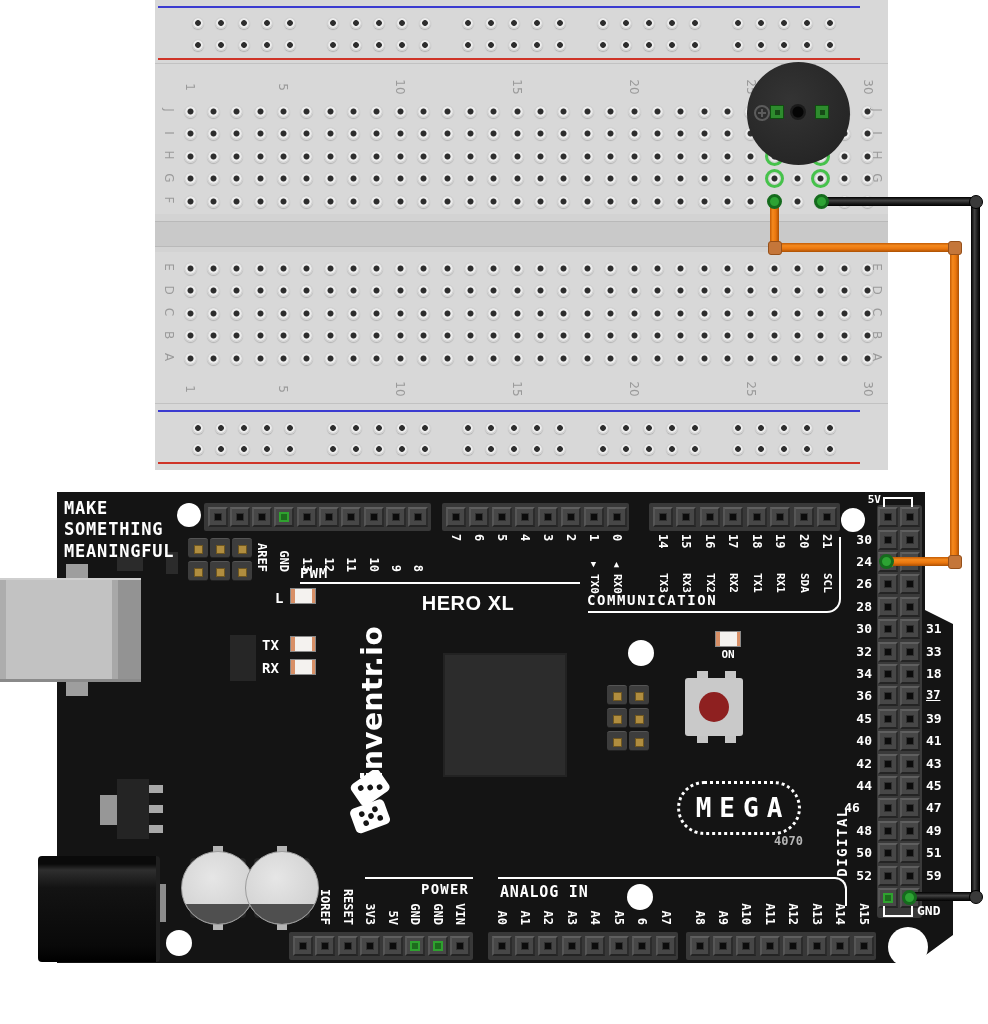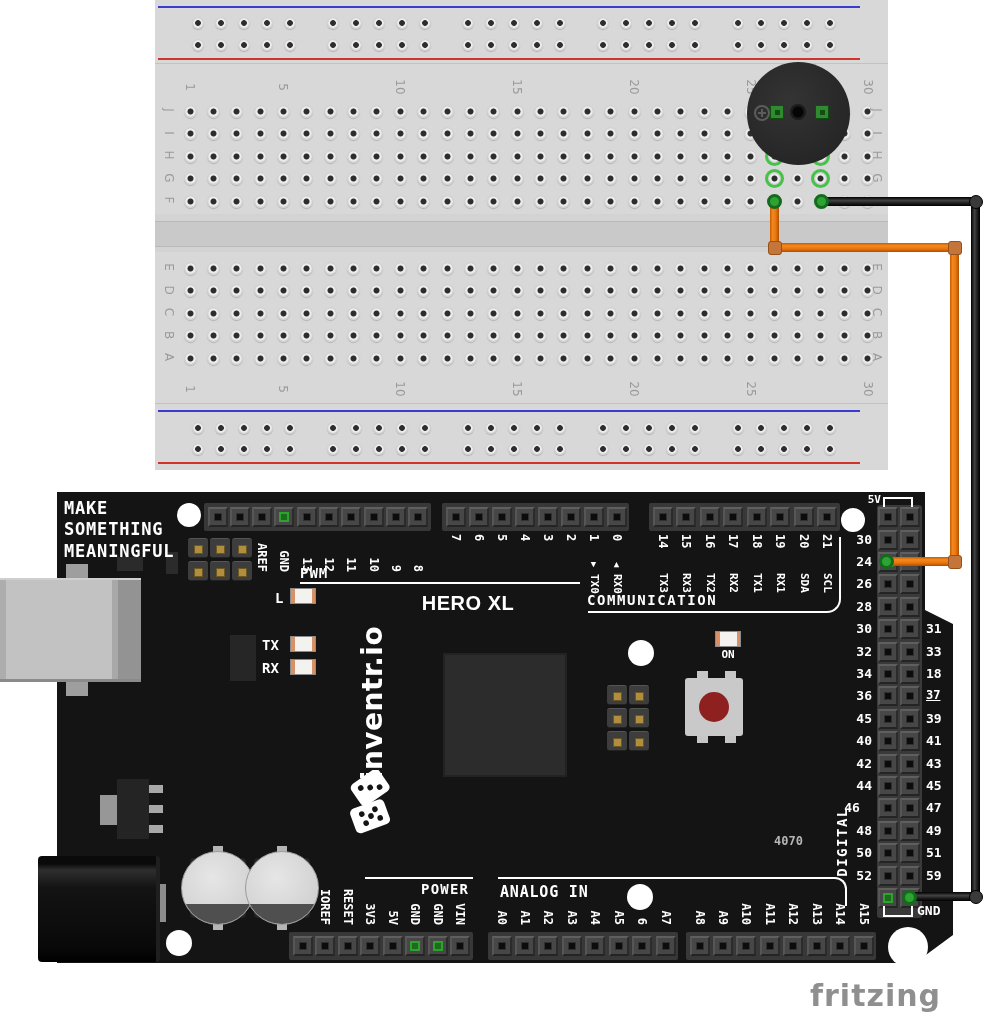--- a/index.html
+++ b/index.html
@@ -563,20 +563,23 @@
   <div class="ml" style="left:421px;top:881px;font-size:14px;letter-spacing:1.2px;z-index:3;">POWER</div>
   <div class="a" style="left:365px;top:877px;width:108px;height:2px;background:#fff;z-index:3;"></div>
   <div class="ml" style="left:500px;top:883px;font-size:15px;letter-spacing:0.8px;z-index:3;">ANALOG IN</div>
   <div class="a" style="left:498px;top:877px;width:347px;height:27px;border-top:2px solid #fff;border-right:2px solid #fff;border-top-right-radius:12px;z-index:3;"></div>
   <div class="ml vrotccw" style="left:797px;top:834px;width:90px;height:16px;text-align:center;font-size:14px;letter-spacing:1.5px;z-index:3;">DIGITAL</div>
   <div class="ml" style="left:855px;top:493px;width:26px;text-align:right;font-size:11px;z-index:3;">5V</div>
   <div class="a" style="left:883px;top:497px;width:26px;height:8px;border:2px solid #fff;border-bottom:none;z-index:3;"></div>
   <div class="ml" style="left:917px;top:903px;font-size:13px;z-index:3;">GND</div>
   <div class="a" style="left:883px;top:906px;width:26px;height:9px;border:2px solid #fff;border-top:none;z-index:3;"></div>
 
+  <div class="a" style="left:677px;top:781px;width:124px;height:54px;border:3px dotted #fff;border-radius:28px;display:flex;align-items:center;justify-content:center;z-index:3;box-sizing:border-box;">
+    <span class="ml" style="position:static;font-size:26px;letter-spacing:8px;margin-left:8px;">MEGA</span>
+  </div>
   <div class="ml" style="left:757px;top:834px;width:46px;text-align:right;font-size:12px;color:#b5b5b5;z-index:3;">4070</div>
 
   <div class="ml vrotccw" style="left:263px;top:686px;width:220px;height:34px;text-align:center;font-size:28px;letter-spacing:0.5px;font-family:'DejaVu Sans',sans-serif;z-index:3;">inventr.io</div>
   <svg class="a" style="left:346px;top:770px;z-index:3;" width="50" height="64" viewBox="0 0 50 64">
     <g transform="rotate(-35 25 17)">
       <rect x="7" y="4" width="34" height="26" rx="5" fill="#fff"></rect>
       <circle cx="16" cy="12" r="2.8" fill="#141414"></circle>
         <circle cx="24" cy="17" r="2.8" fill="#141414"></circle>
         <circle cx="32" cy="22" r="2.8" fill="#141414"></circle>
     </g>
@@ -617,21 +620,20 @@
   <div class="wbv" style="left:971px;top:197px;width:9px;height:705px;"></div>
   <div class="wb" style="left:908px;top:892px;width:68px;height:9px;"></div>
   <div class="bend" style="left:969px;top:195px;background:#3a3a3a;border:1px solid #000;border-radius:50%;"></div>
   <div class="bend" style="left:969px;top:890px;background:#3a3a3a;border:1px solid #000;border-radius:50%;"></div>
 
   <div class="endp" style="left:767px;top:194px;"></div>
   <div class="endp" style="left:814px;top:194px;"></div>
   <div class="endp" style="left:879px;top:554px;"></div>
   <div class="endp" style="left:902px;top:890px;"></div>
 
-  <div style="position:absolute;left:810px;top:978px;font-family:'DejaVu Sans',sans-serif;font-weight:bold;font-size:30px;letter-spacing:1px;color:#8f8f8f;z-index:1;">fritzing</div>
 <div style="position: absolute; left: 204px; top: 503px; width: 227px; height: 28px; background: rgb(56, 56, 56); border-radius: 2px; z-index: 2;"></div>
     <div class="sock" style="left: 207.5px; top: 507px; z-index: 2;">
       <div class="sockin"></div>
     </div>
     <div class="sock" style="left: 229.8px; top: 507px; z-index: 2;">
       <div class="sockin"></div>
     </div>
     <div class="sock" style="left: 252.1px; top: 507px; z-index: 2;">
       <div class="sockin"></div>
     </div>

